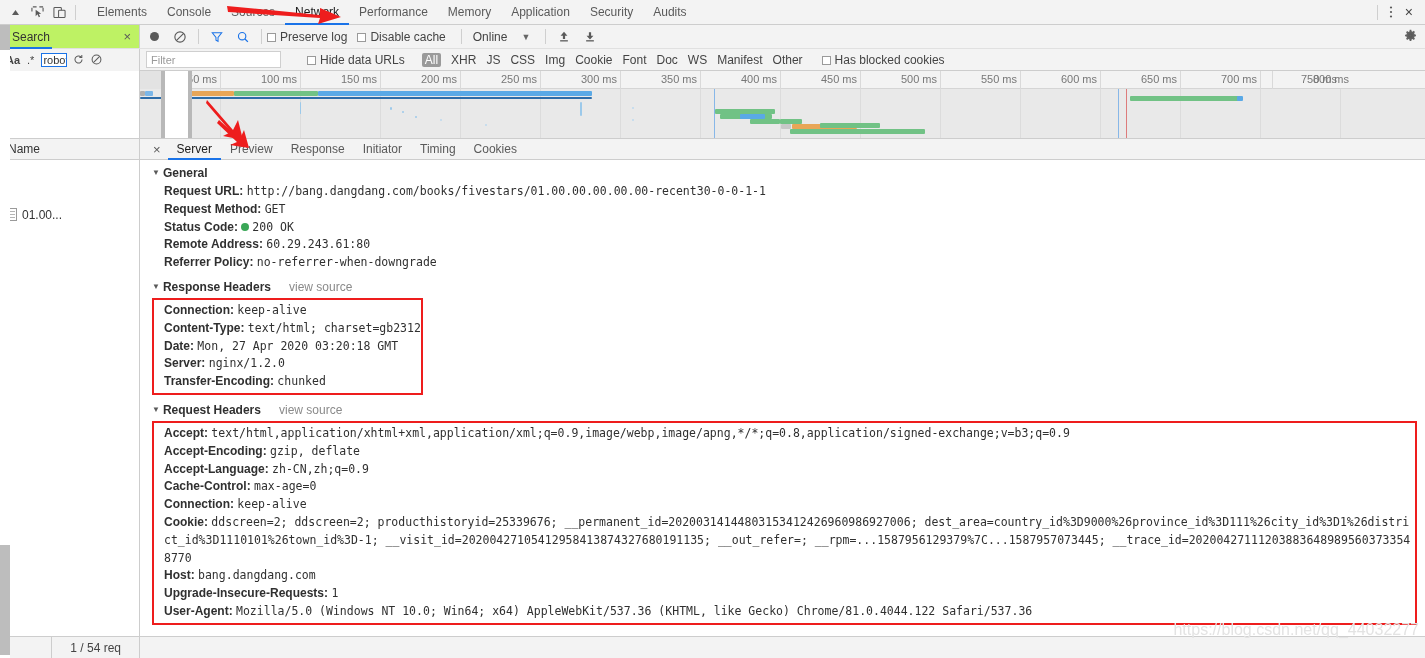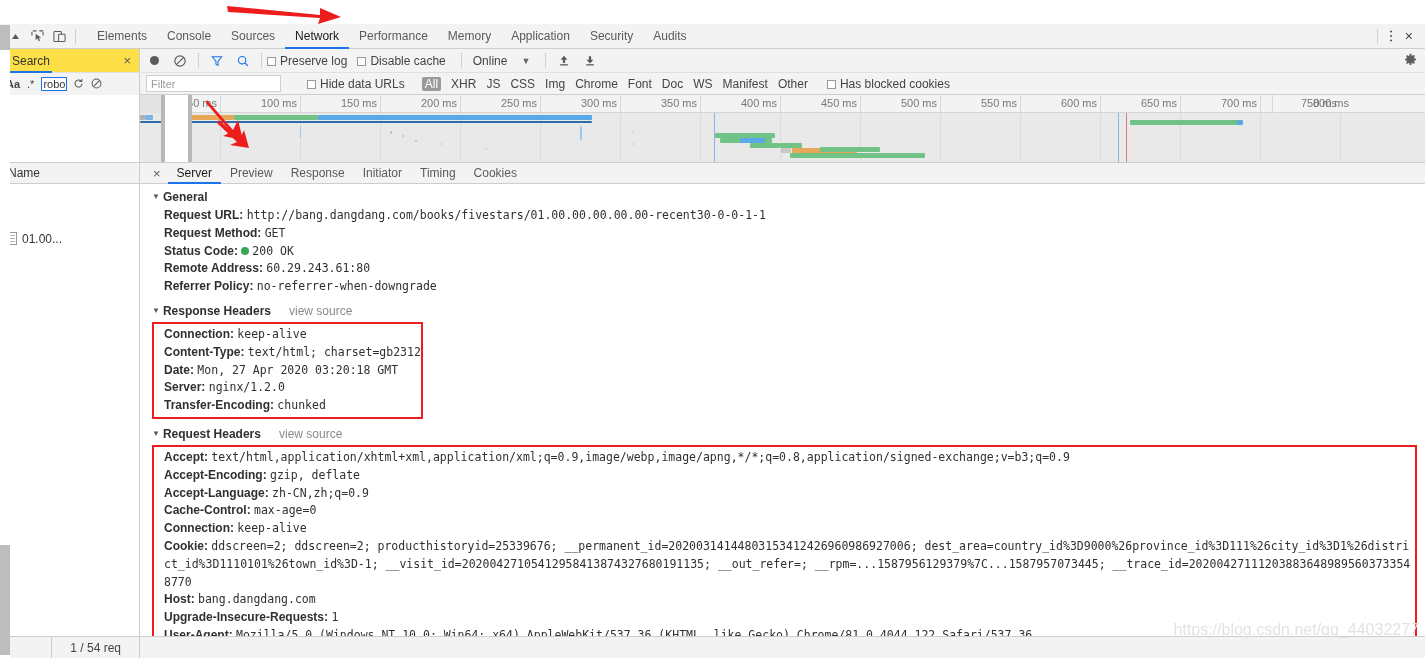--- a/index.html
+++ b/index.html
@@ -15,21 +15,20 @@
   }
   .app { width:1425px; height:658px; position:relative; display:flex; flex-direction:column; }
 
   
   .menubar {
     height:25px; min-height:25px;
     background:#f3f3f3;
     border-bottom:1px solid #cdcdcd;
     display:flex; align-items:center;
     position:relative;
-    margin-top:24px;
   }
   .mb-left { display:flex; align-items:center; padding-left:4px; }
   .icon-btn {
     width:22px; height:20px;
     display:flex; align-items:center; justify-content:center;
     color:#5a5a5a;
   }
   .icon-btn svg { display:block; }
   .vsep { width:1px; height:15px; background:#cfcfcf; margin:0 5px; }
   .menu-tabs { display:flex; align-items:center; height:25px; margin-left:6px; }
@@ -40,21 +39,21 @@
   .menu-tab.active { color:#1a1a1a; box-shadow: inset 0 -2px 0 #1a73e8; }
   .mb-right { margin-left:auto; display:flex; align-items:center; padding-right:6px; }
   .dots { font-size:13px; color:#5a5a5a; letter-spacing:0; padding:0 6px; line-height:10px;}
   .xclose { font-size:14px; color:#444; padding:0 6px; font-family:"Liberation Sans",sans-serif;}
 
   
   .row2 { height:24px; min-height:24px; display:flex; background:#f3f3f3; border-bottom:1px solid #e0e0e0;}
   .panel-left { width:140px; min-width:140px; background:#ffffff; border-right:1px solid #cdcdcd; position:relative; }
   .searchhdr {
     height:24px; display:flex; align-items:center;
-    background:#fde047; border-bottom:1px solid #e0e0e0;
+    background:#bef264; border-bottom:1px solid #e0e0e0;
     padding-left:10px; position:relative;
   }
   .searchhdr .lbl { font-size:12px; color:#333; box-shadow: inset 0 -2px 0 #1a73e8; height:24px; line-height:24px; padding:0 2px;}
   .searchhdr .cx { margin-left:auto; margin-right:8px; color:#5a5a5a; font-size:13px; }
   .nettoolbar { flex:1; display:flex; align-items:center; background:#f3f3f3; padding-left:8px; position:relative; }
   .rec-dot { width:9px; height:9px; border-radius:50%; background:#5a5a5a; margin:0 8px 0 2px; }
   .clear-ico, .filter-ico, .search-ico { margin:0 7px; display:flex; align-items:center; }
   .cb { width:9px; height:9px; border:1px solid #9a9a9a; background:#fff; display:inline-block; margin-right:4px; vertical-align:-1px;}
   .tbtext { font-size:12px; color:#444; margin-right:10px; white-space:nowrap; }
   .tb-label { font-size:12px; color:#444; white-space:nowrap; }
@@ -259,21 +258,21 @@
     </div>
     <div class="filterbar">
       <div class="filterinput">Filter</div>
       <div class="blocked" style="margin-left:26px;"><span class="cb"></span><span>Hide data URLs</span></div>
       <div class="ftypes">
         <div class="ftype all">All</div>
         <div class="ftype">XHR</div>
         <div class="ftype">JS</div>
         <div class="ftype">CSS</div>
         <div class="ftype">Img</div>
-        <div class="ftype">Chrome</div>
+        <div class="ftype">Cookie</div>
         <div class="ftype">Font</div>
         <div class="ftype">Doc</div>
         <div class="ftype">WS</div>
         <div class="ftype">Manifest</div>
         <div class="ftype">Other</div>
       </div>
       <div class="blocked"><span class="cb"></span><span>Has blocked cookies</span></div>
     </div>
   </div>
 

